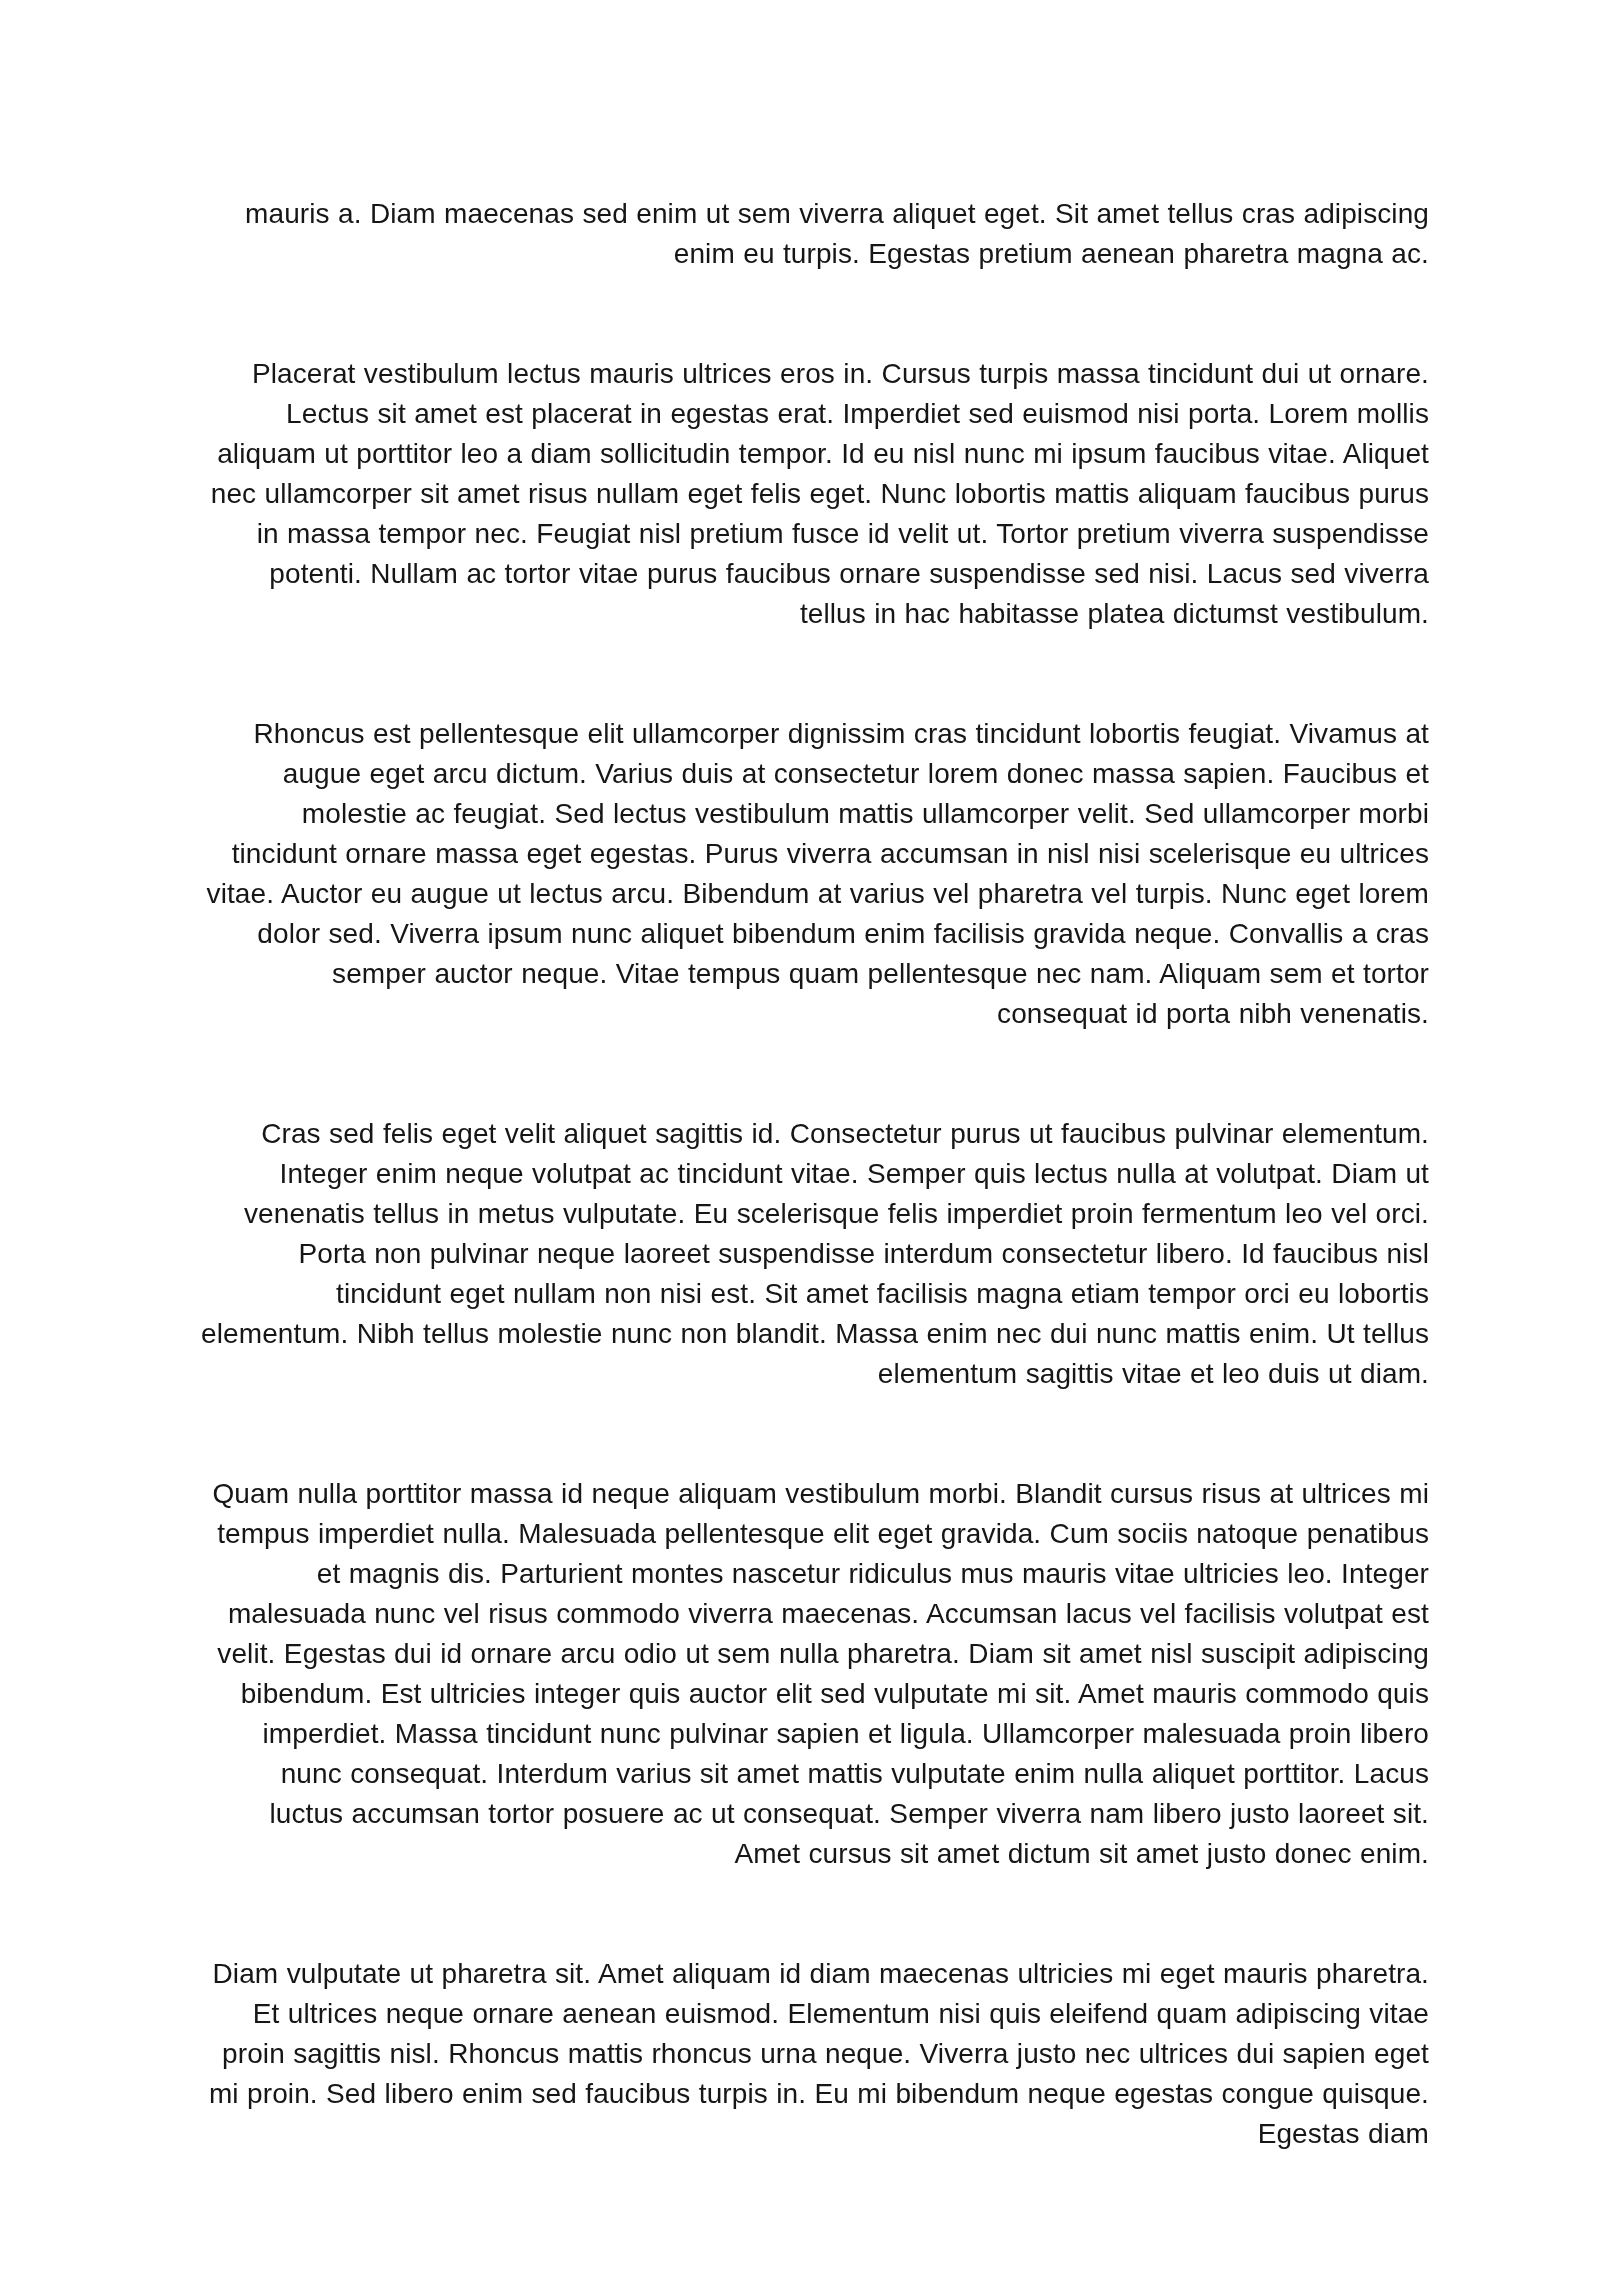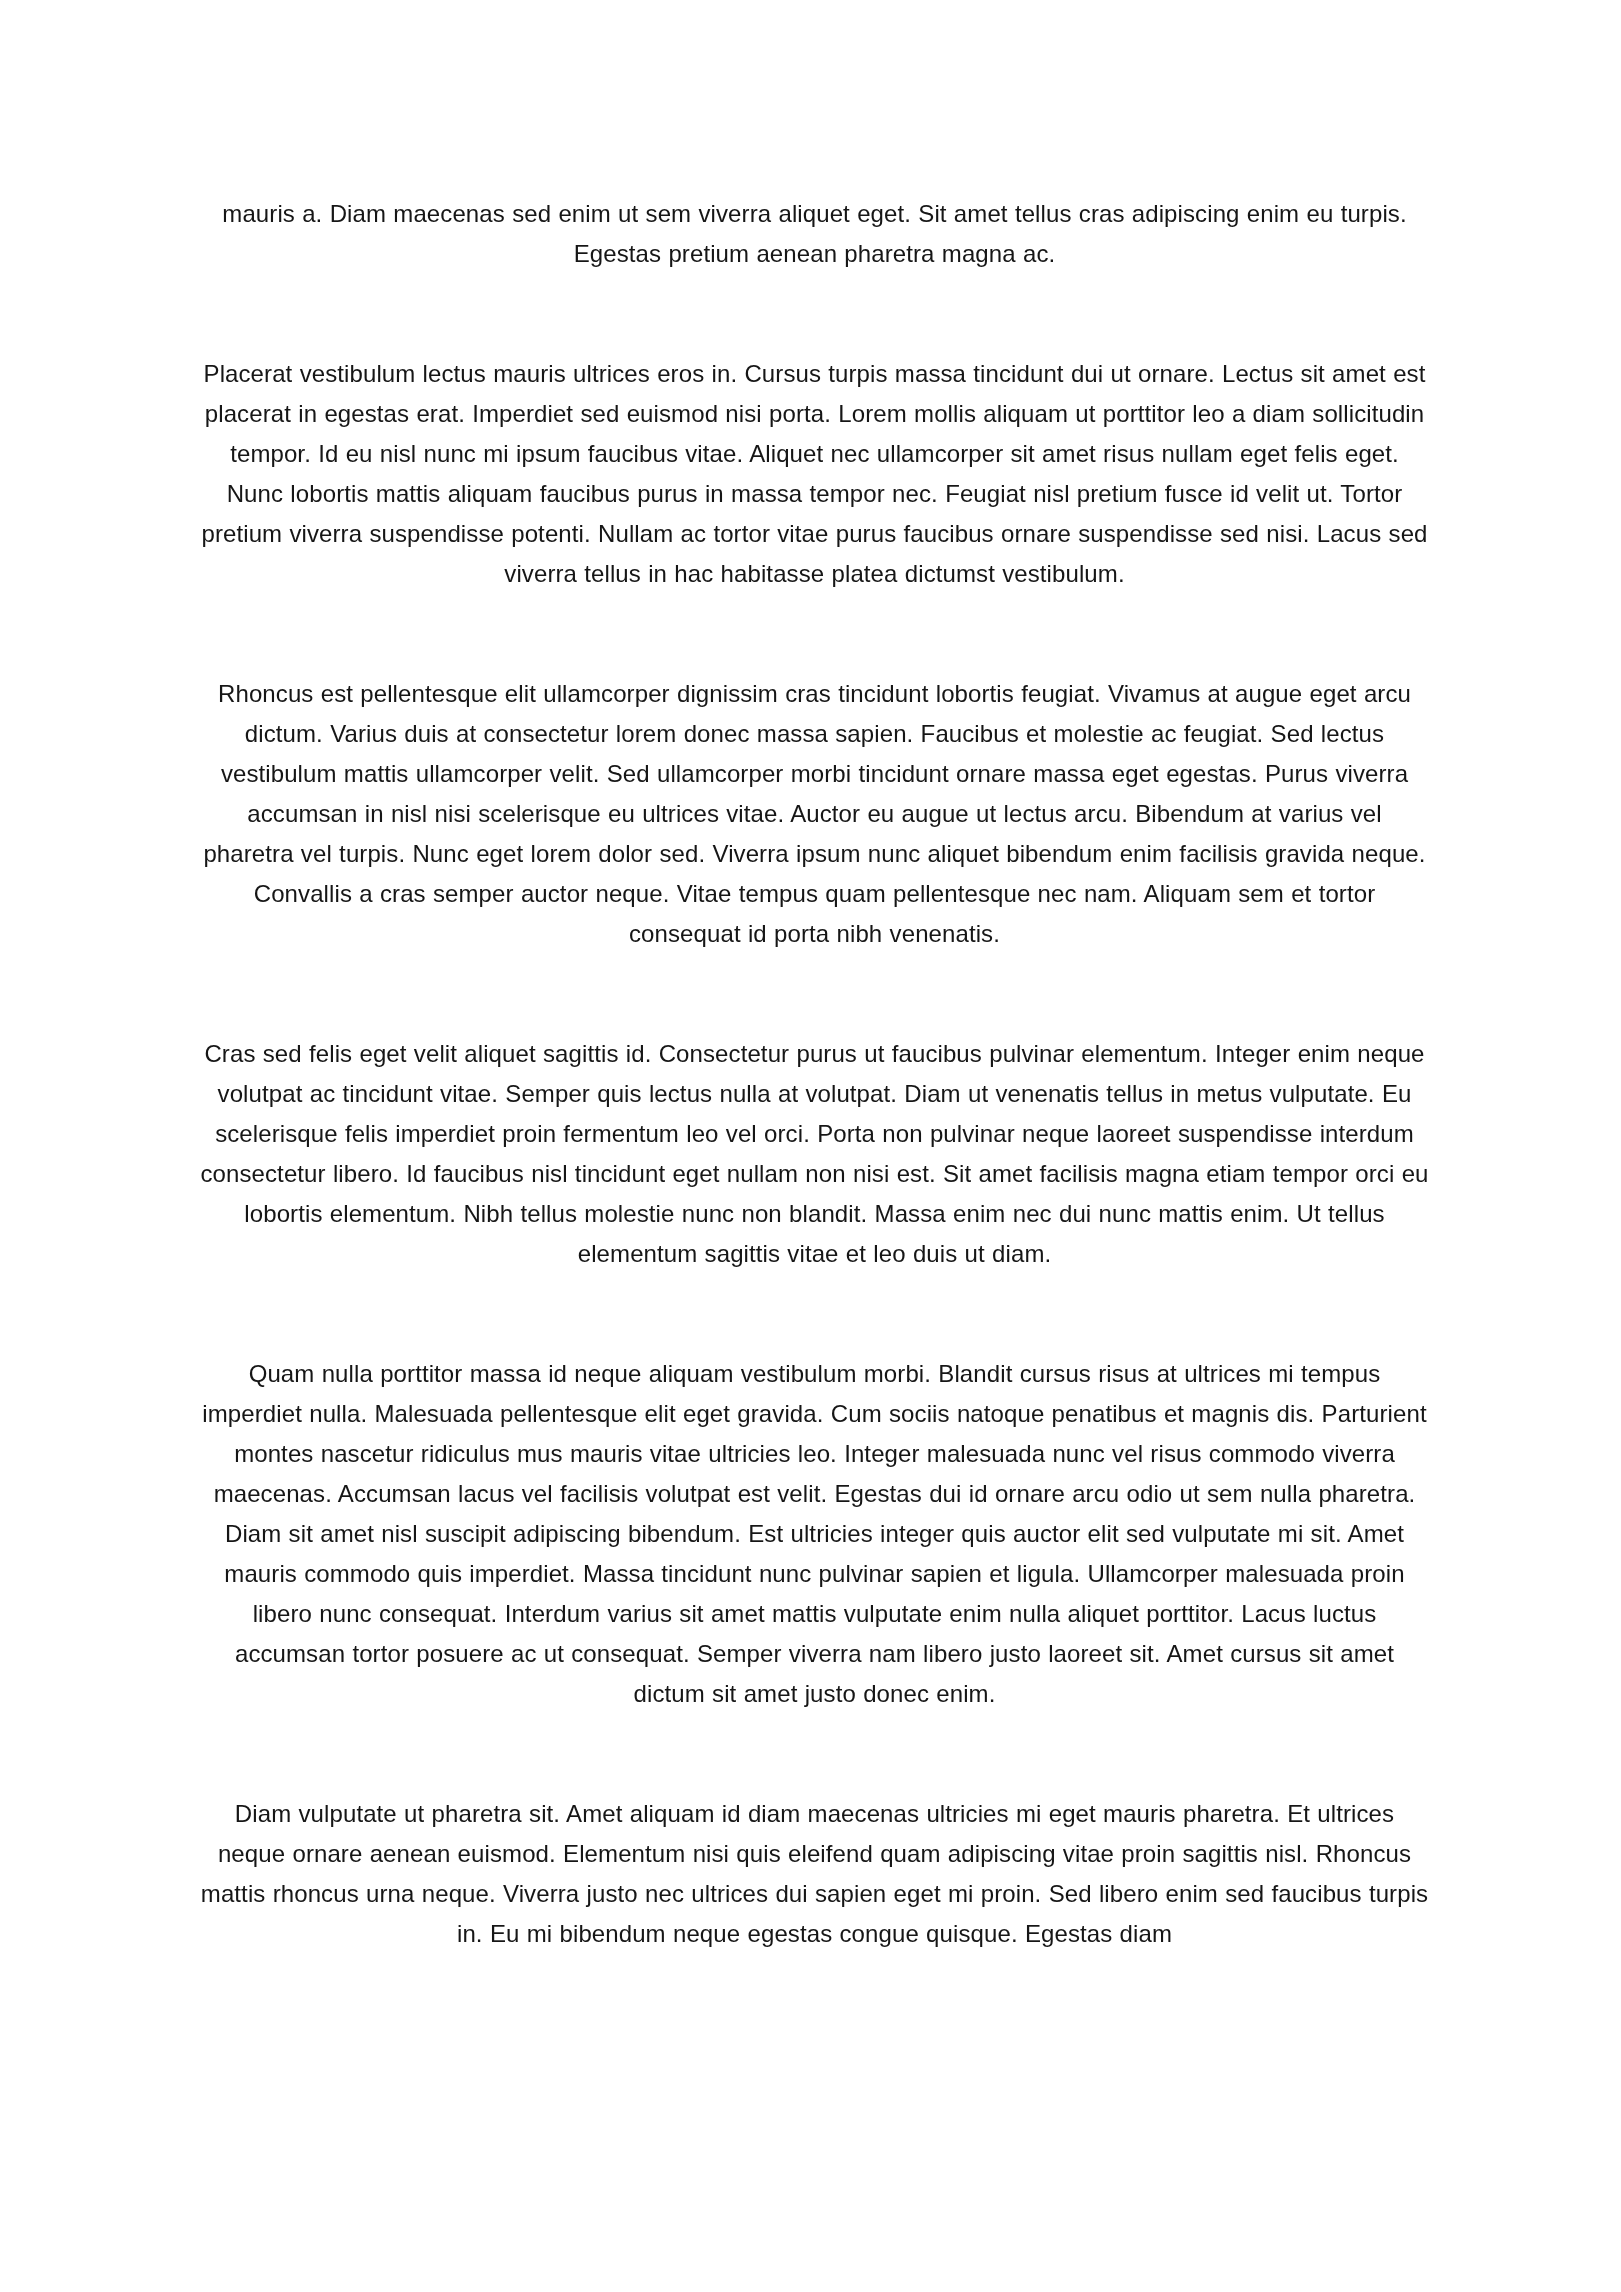--- a/index.html
+++ b/index.html
@@ -17,25 +17,25 @@
     color: #161616;
   }
   .doc-body {
     position: absolute;
     top: 194px;
     left: 200px;
     width: 1229px;
   }
   .doc-body p {
     margin: 0 0 80px 0;
-    font-size: 24px;
+    font-size: 28px;
     line-height: 40px;
     font-weight: 400;
     letter-spacing: 0.1px;
-    text-align: center;
+    text-align: right;
     white-space: normal;
     word-spacing: 0.5px;
   }
   .doc-body p:last-child {
     margin-bottom: 0;
   }
 </style>
 </head>
 <body>
 

